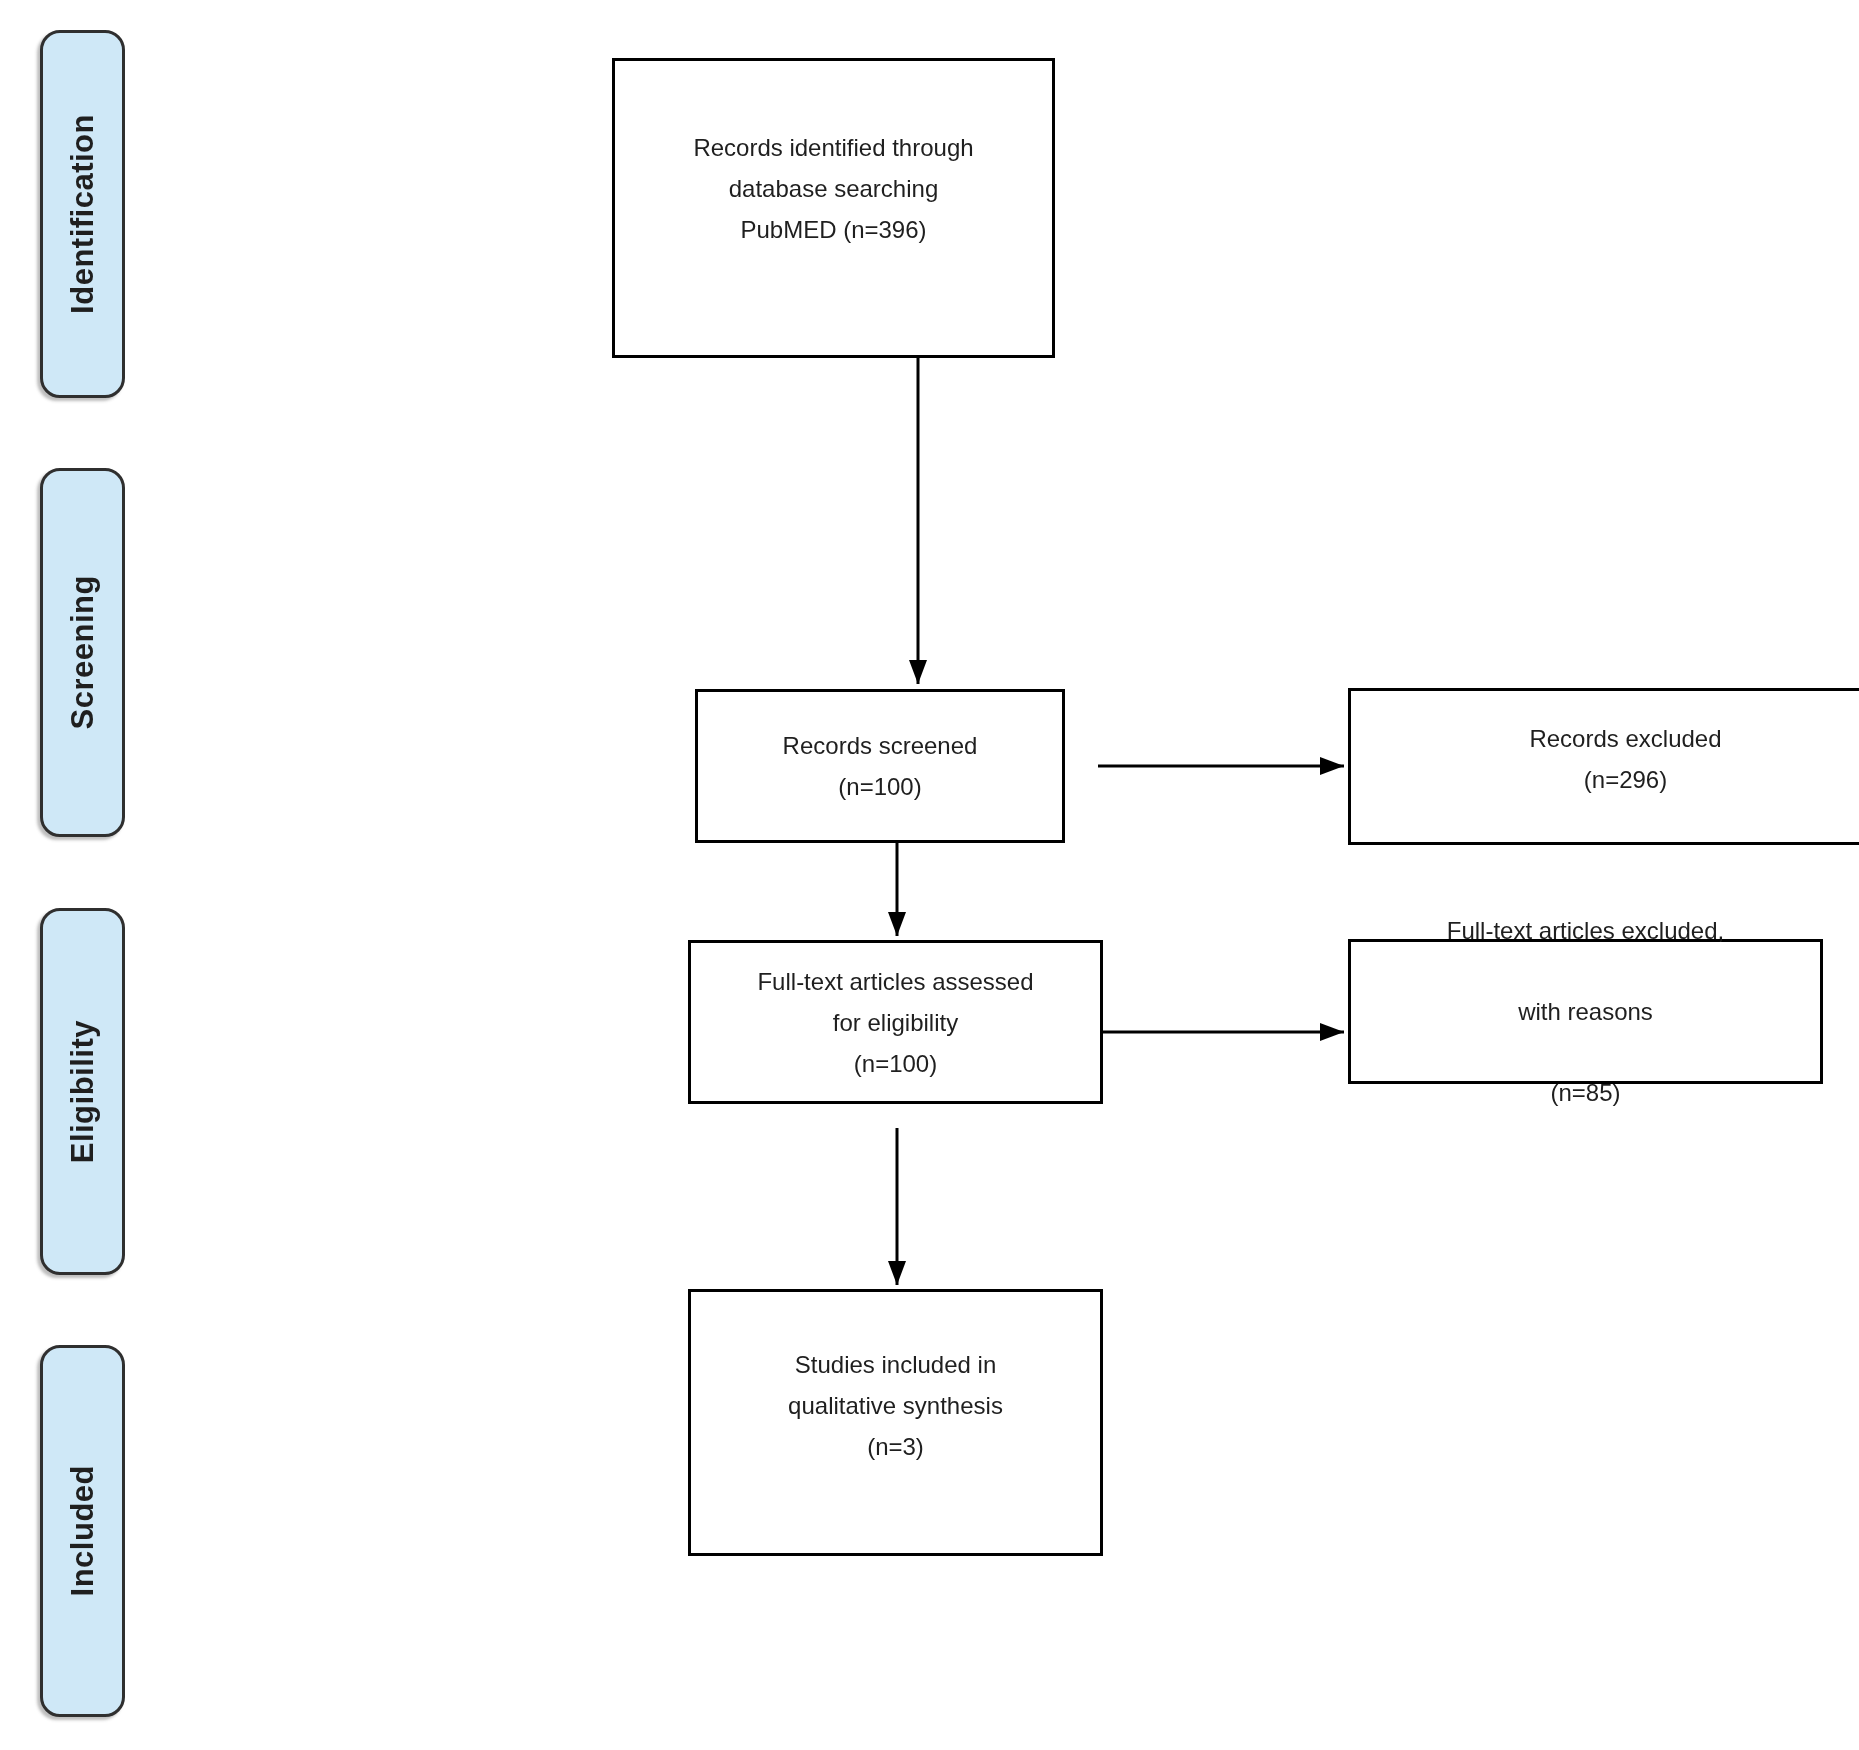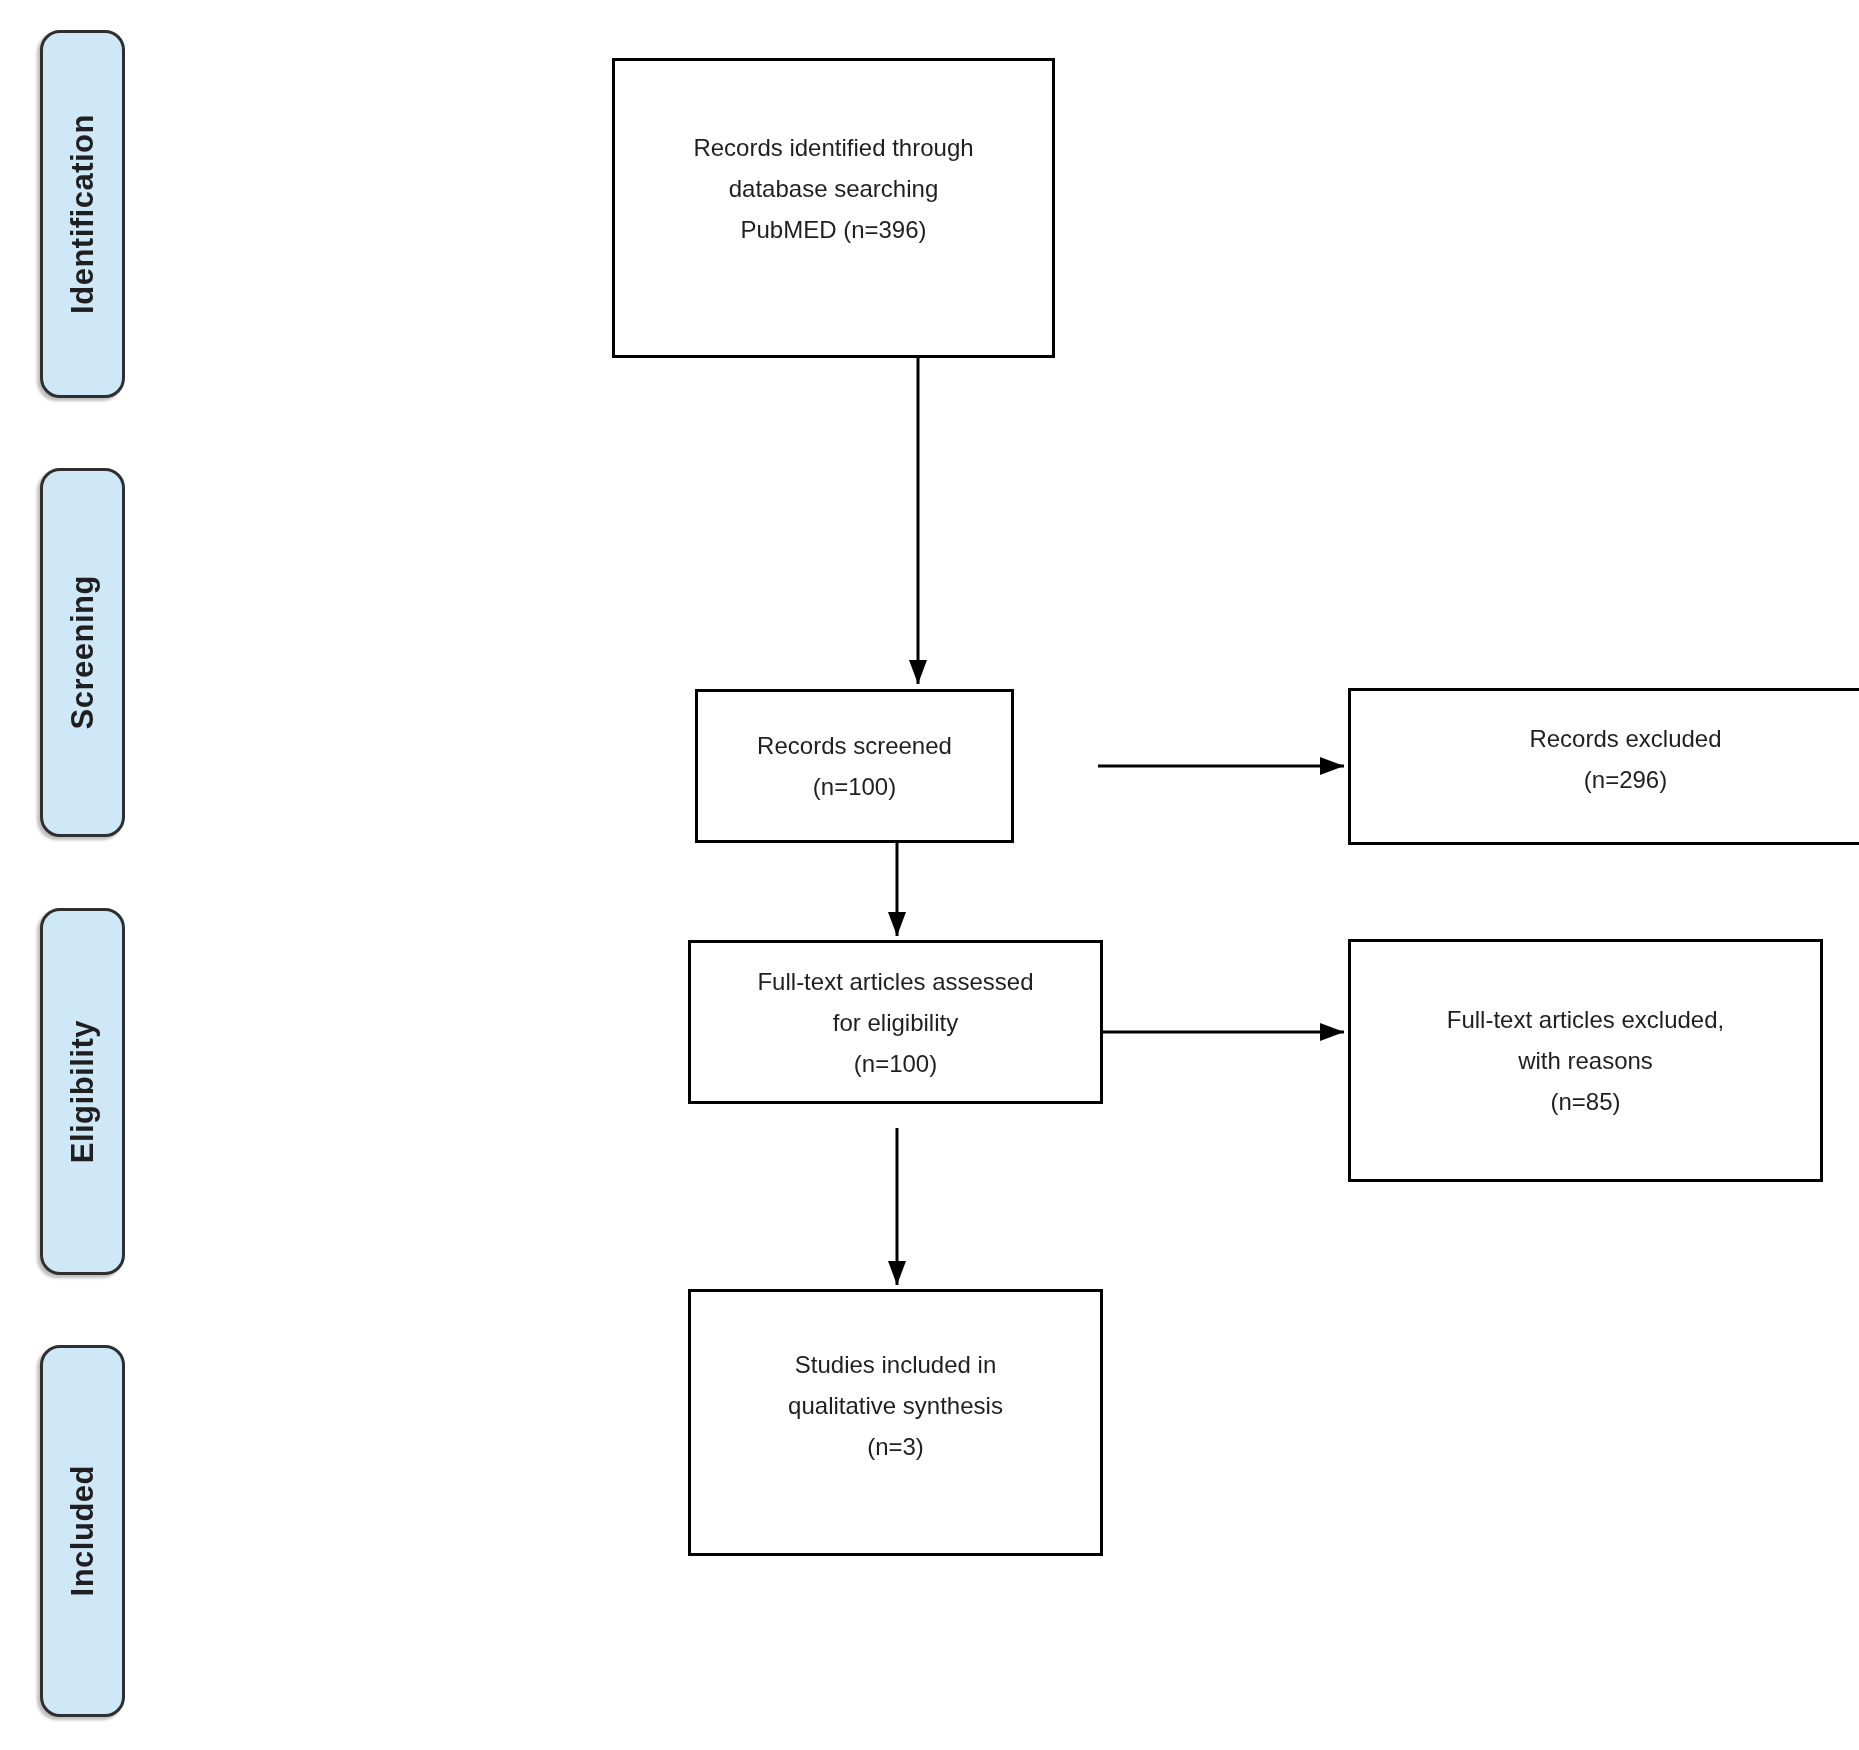--- a/index.html
+++ b/index.html
@@ -53,24 +53,24 @@
     align-items: center;
     justify-content: center;
     text-align: center;
     font-size: 24px;
     line-height: 41px;
   }
 
   .node .line { white-space: nowrap; }
 
   #node-records-identified { left: 612px; top: 58px;  width: 443px; height: 300px; padding-bottom: 40px; }
-  #node-records-screened   { left: 695px; top: 689px; width: 319px; height: 154px; }
+  #node-records-screened   { left: 695px; top: 689px; width: 370px; height: 154px; }
   #node-records-excluded   { left: 1348px; top: 688px; width: 555px; height: 157px; padding-bottom: 16px; }
   #node-fulltext-assessed  { left: 688px; top: 940px; width: 415px; height: 164px; }
-  #node-fulltext-excluded  { left: 1348px; top: 939px; width: 475px; height: 243px; }
+  #node-fulltext-excluded  { left: 1348px; top: 939px; width: 475px; height: 145px; gap: 40px; }
   #node-studies-included   { left: 688px; top: 1289px; width: 415px; height: 267px; padding-bottom: 34px; }
 
   #stage-identification { top: 30px;   height: 368px; }
   #stage-screening      { top: 468px;  height: 369px; }
   #stage-eligibility    { top: 908px;  height: 367px; }
   #stage-included       { top: 1345px; height: 372px; }
 </style>
 </head>
 <body>
 

